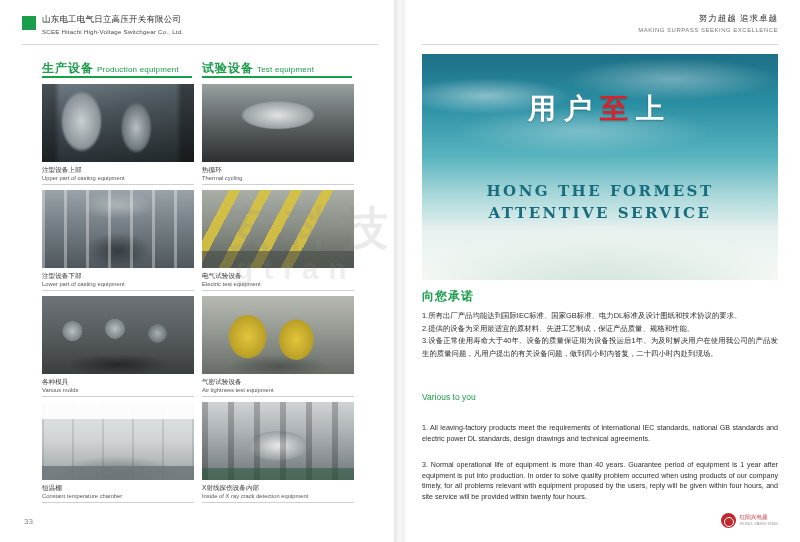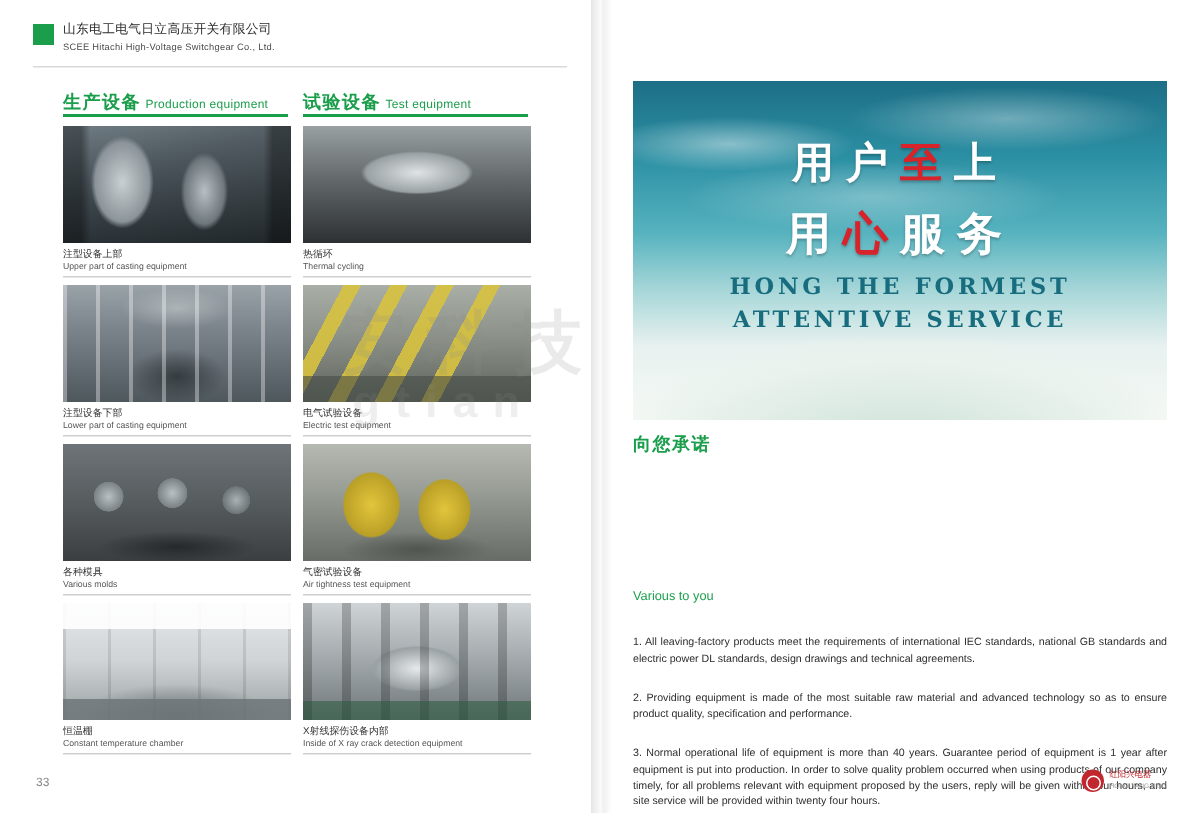--- a/index.html
+++ b/index.html
@@ -420,41 +420,45 @@
       <div class="cap-cn">X射线探伤设备内部</div>
       <div class="cap-en">Inside of X ray crack detection equipment</div>
       <div class="cap-rule"></div>
     </div>
 
     <div class="page-num">33</div>
   </div>
 
   <div class="right-page">
 
+    <div class="r-header">
+      <div class="r-slogan-cn">努力超越 追求卓越</div>
+      <div class="r-slogan-en">MAKING SURPASS SEEKING EXCELLENCE</div>
+      <div class="r-header-rule"></div>
+    </div>
 
     <div class="hero">
       <div class="hero-clouds"></div>
       <div class="hero-hill"></div>
 
       <div class="hero-title-cn1">
         <span>用</span><span>户</span><span class="accent">至</span><span>上</span>
       </div>
-      <div class="hero-title-cn2">
-        <span>用</span><span class="accent">心</span><span>服</span><span>务</span>
-      </div>
       <div class="hero-en1">HONG THE FORMEST</div>
       <div class="hero-en2">ATTENTIVE SERVICE</div>
     </div>
 
     <div class="promise-cn-head">向您承诺</div>
+    <div class="body-cn" style="white-space:pre-line;">1.所有出厂产品均能达到国际IEC标准、国家GB标准、电力DL标准及设计图纸和技术协议的要求。
+2.提供的设备为采用最适宜的原材料、先进工艺制成，保证产品质量、规格和性能。
+3.设备正常使用寿命大于40年。设备的质量保证期为设备投运后1年。为及时解决用户在使用我公司的产品发生的质量问题，凡用户提出的有关设备问题，做到四小时内答复，二十四小时内赴到现场。</div>
 
     <div class="promise-en-head">Various to you</div>
     <div class="body-en">
       <p>1. All leaving-factory products meet the requirements of international IEC standards, national GB standards and electric power DL standards, design drawings and technical agreements.</p>
-      <p>2. Providing equipment is made of the most suitable raw material and advanced technology so as to ensure product quality, specification and performance.</p>
       <p>3. Normal operational life of equipment is more than 40 years. Guarantee period of equipment is 1 year after equipment is put into production. In order to solve quality problem occurred when using products of our company timely, for all problems relevant with equipment proposed by the users, reply will be given within four hours, and site service will be provided within twenty four hours.</p>
     </div>
 
     <div class="r-footer-logo">
       <div class="r-footer-circle"></div>
       <div>
         <div class="r-footer-txt-cn">红阳兴电器</div>
         <div class="r-footer-txt-en">HONG YANG XING</div>
       </div>
     </div>

